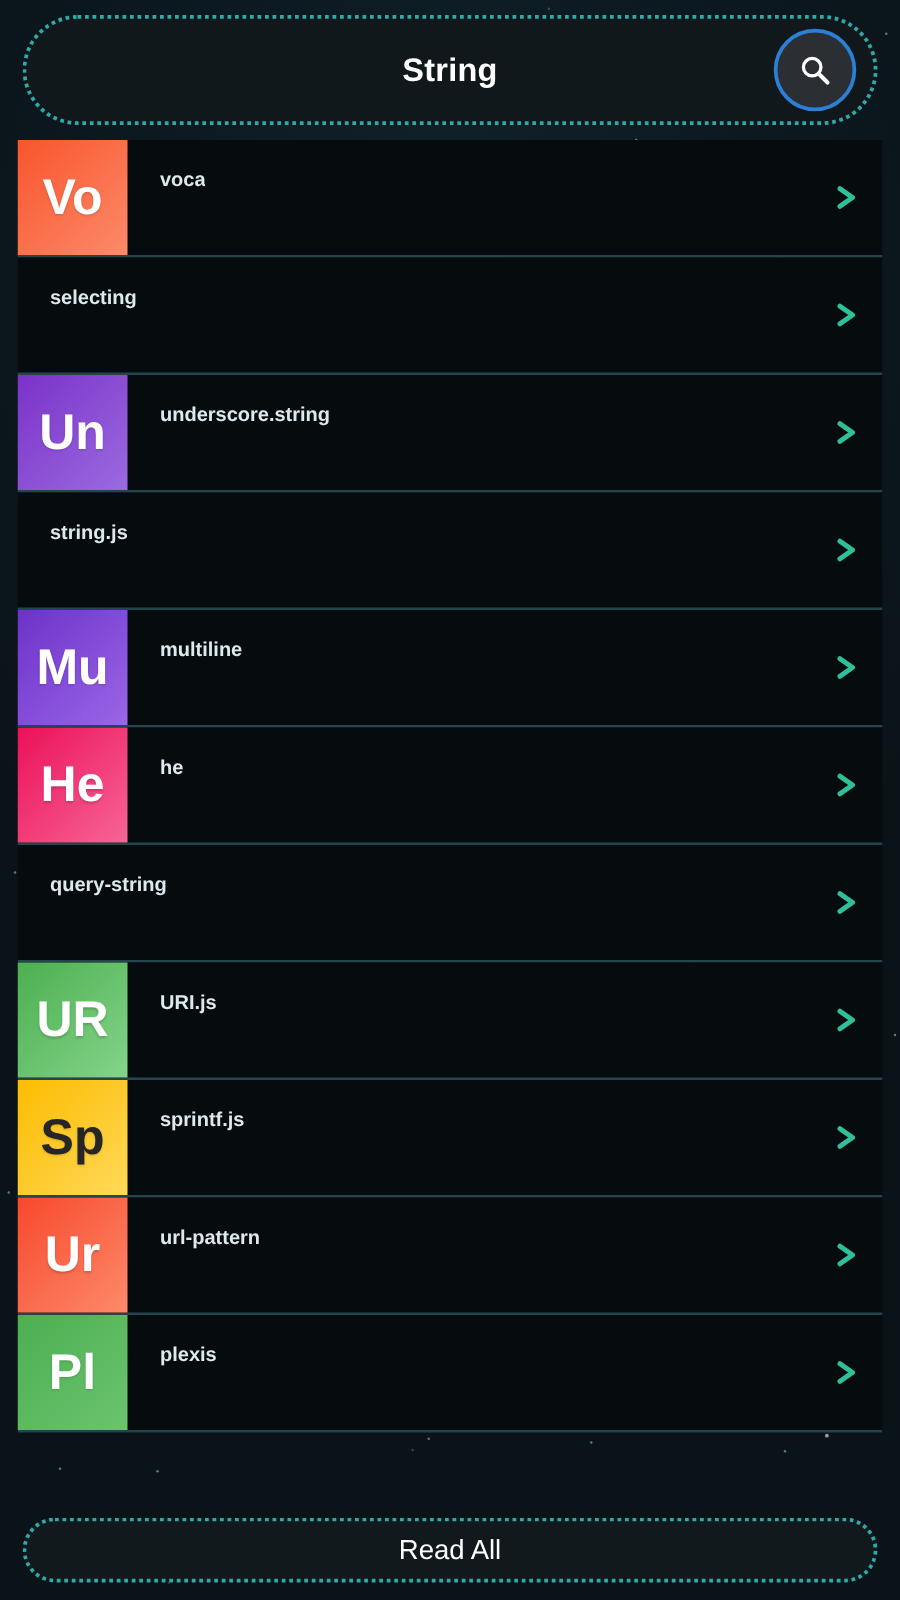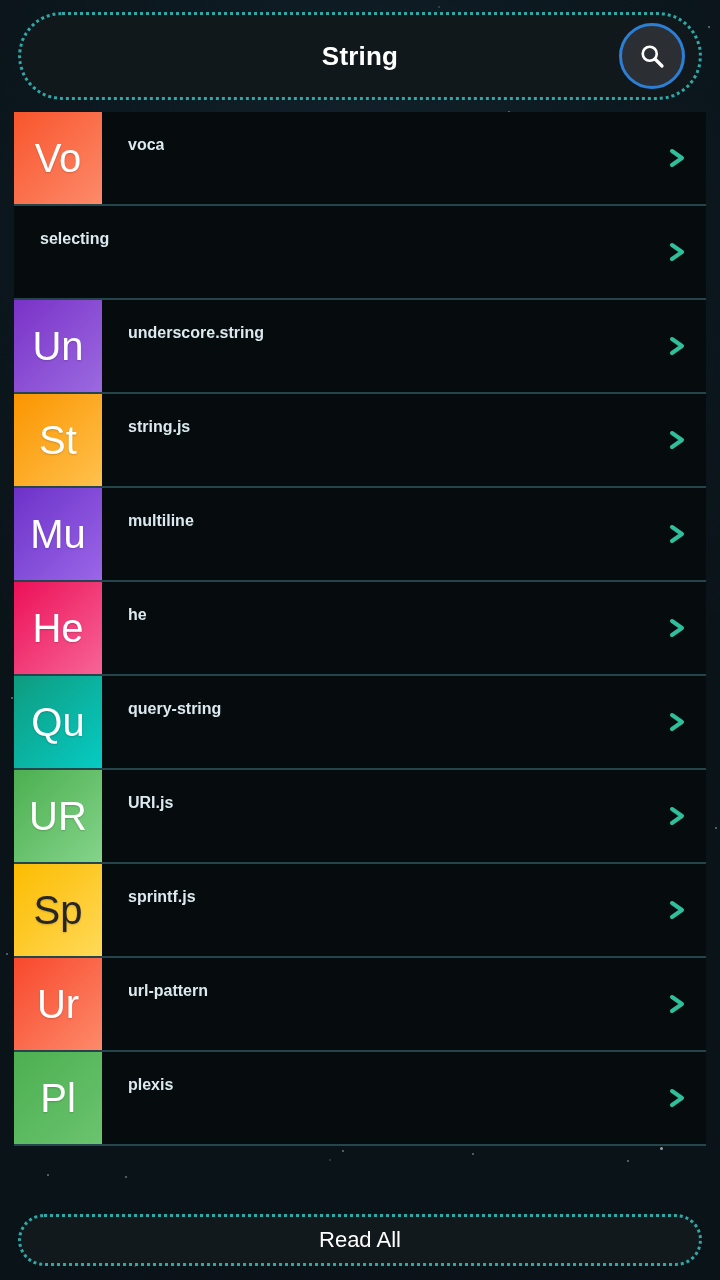--- a/index.html
+++ b/index.html
@@ -112,21 +112,21 @@
     border-bottom: 2px solid #24454c;
     box-sizing: border-box;
   }
   .tile {
     width: 88px;
     flex: 0 0 88px;
     display: flex;
     align-items: center;
     justify-content: center;
     font-size: 40px;
-    font-weight: normal;
+    font-weight: bold;
     line-height: 1;
     color: #ffffff;
     text-shadow: 0 1px 2px rgba(0,0,0,.18);
   }
   .row-body {
     flex: 1 1 auto;
     position: relative;
     padding: 0 46px 0 26px;
     display: flex;
     align-items: center;
@@ -374,23 +374,20 @@
         <div class="row-body">
           <span class="row-label">underscore.string</span>
           <span class="chev">
             <svg width="26" height="30" viewBox="0 0 26 30" fill="none">
               <polyline points="8,8 18,15 8,22" stroke="#2fbf9a" stroke-width="4" stroke-linecap="round" stroke-linejoin="round"></polyline>
             </svg>
           </span>
         </div>
       </div>
       <div class="row">
-        <div class="tile" style="background:linear-gradient(135deg,#fb9500 0%,#ffc14d 100%);color:#ffffff">
-          <span>St</span>
-        </div>
         <div class="row-body">
           <span class="row-label">string.js</span>
           <span class="chev">
             <svg width="26" height="30" viewBox="0 0 26 30" fill="none">
               <polyline points="8,8 18,15 8,22" stroke="#2fbf9a" stroke-width="4" stroke-linecap="round" stroke-linejoin="round"></polyline>
             </svg>
           </span>
         </div>
       </div>
       <div class="row">
@@ -413,23 +410,20 @@
         <div class="row-body">
           <span class="row-label">he</span>
           <span class="chev">
             <svg width="26" height="30" viewBox="0 0 26 30" fill="none">
               <polyline points="8,8 18,15 8,22" stroke="#2fbf9a" stroke-width="4" stroke-linecap="round" stroke-linejoin="round"></polyline>
             </svg>
           </span>
         </div>
       </div>
       <div class="row">
-        <div class="tile" style="background:linear-gradient(135deg,#0f9b7e 0%,#06cbc4 100%);color:#ffffff">
-          <span>Qu</span>
-        </div>
         <div class="row-body">
           <span class="row-label">query-string</span>
           <span class="chev">
             <svg width="26" height="30" viewBox="0 0 26 30" fill="none">
               <polyline points="8,8 18,15 8,22" stroke="#2fbf9a" stroke-width="4" stroke-linecap="round" stroke-linejoin="round"></polyline>
             </svg>
           </span>
         </div>
       </div>
       <div class="row">

